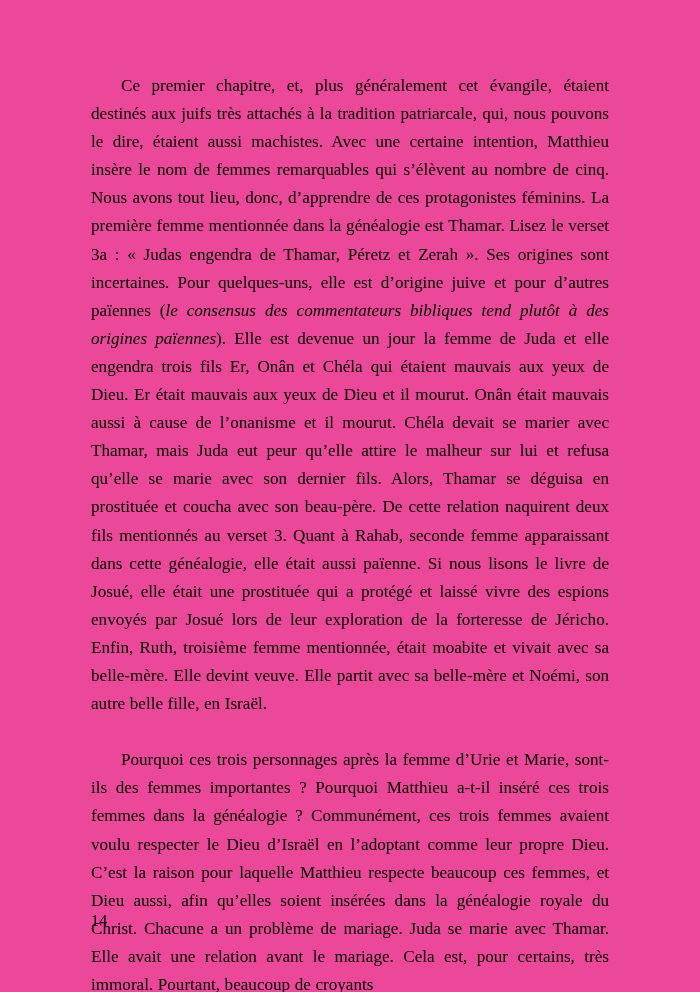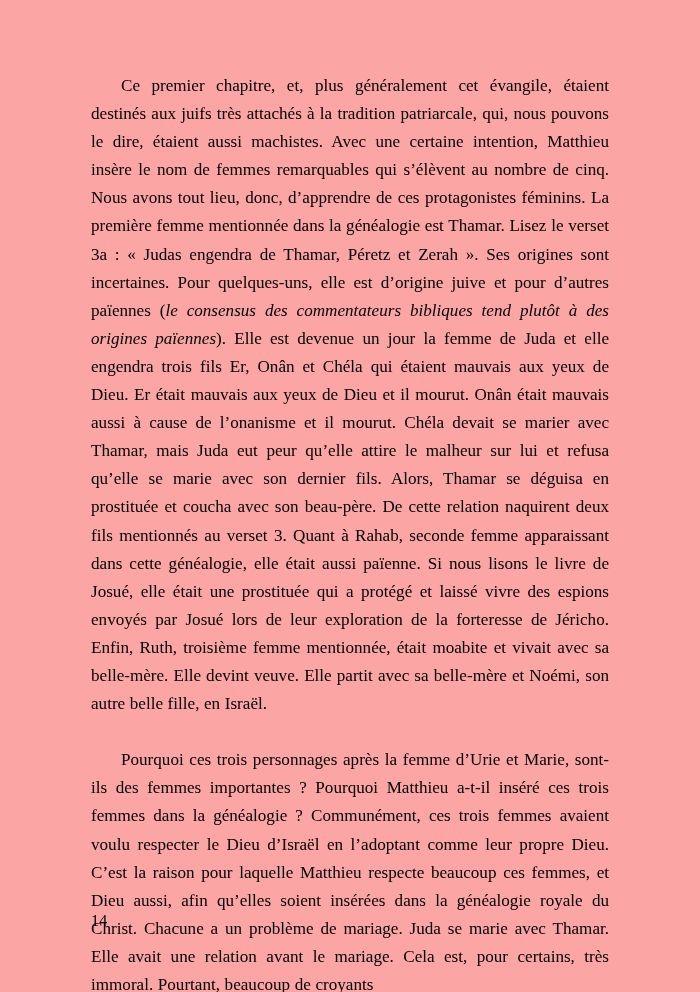--- a/index.html
+++ b/index.html
@@ -15,21 +15,21 @@
     font-family: "Liberation Serif", "DejaVu Serif", serif;
     color: #000000;
     overflow: hidden;
   }
   .page {
     position: absolute;
     left: 0;
     top: 0;
     width: 700px;
     height: 992px;
-    background: #fca5a5;
+    background: #ec4899;
   }
   .text-block {
     position: absolute;
     left: 91px;
     top: 72px;
     width: 518px;
   }
   .para {
     margin: 0;
     font-size: 17.1px;

